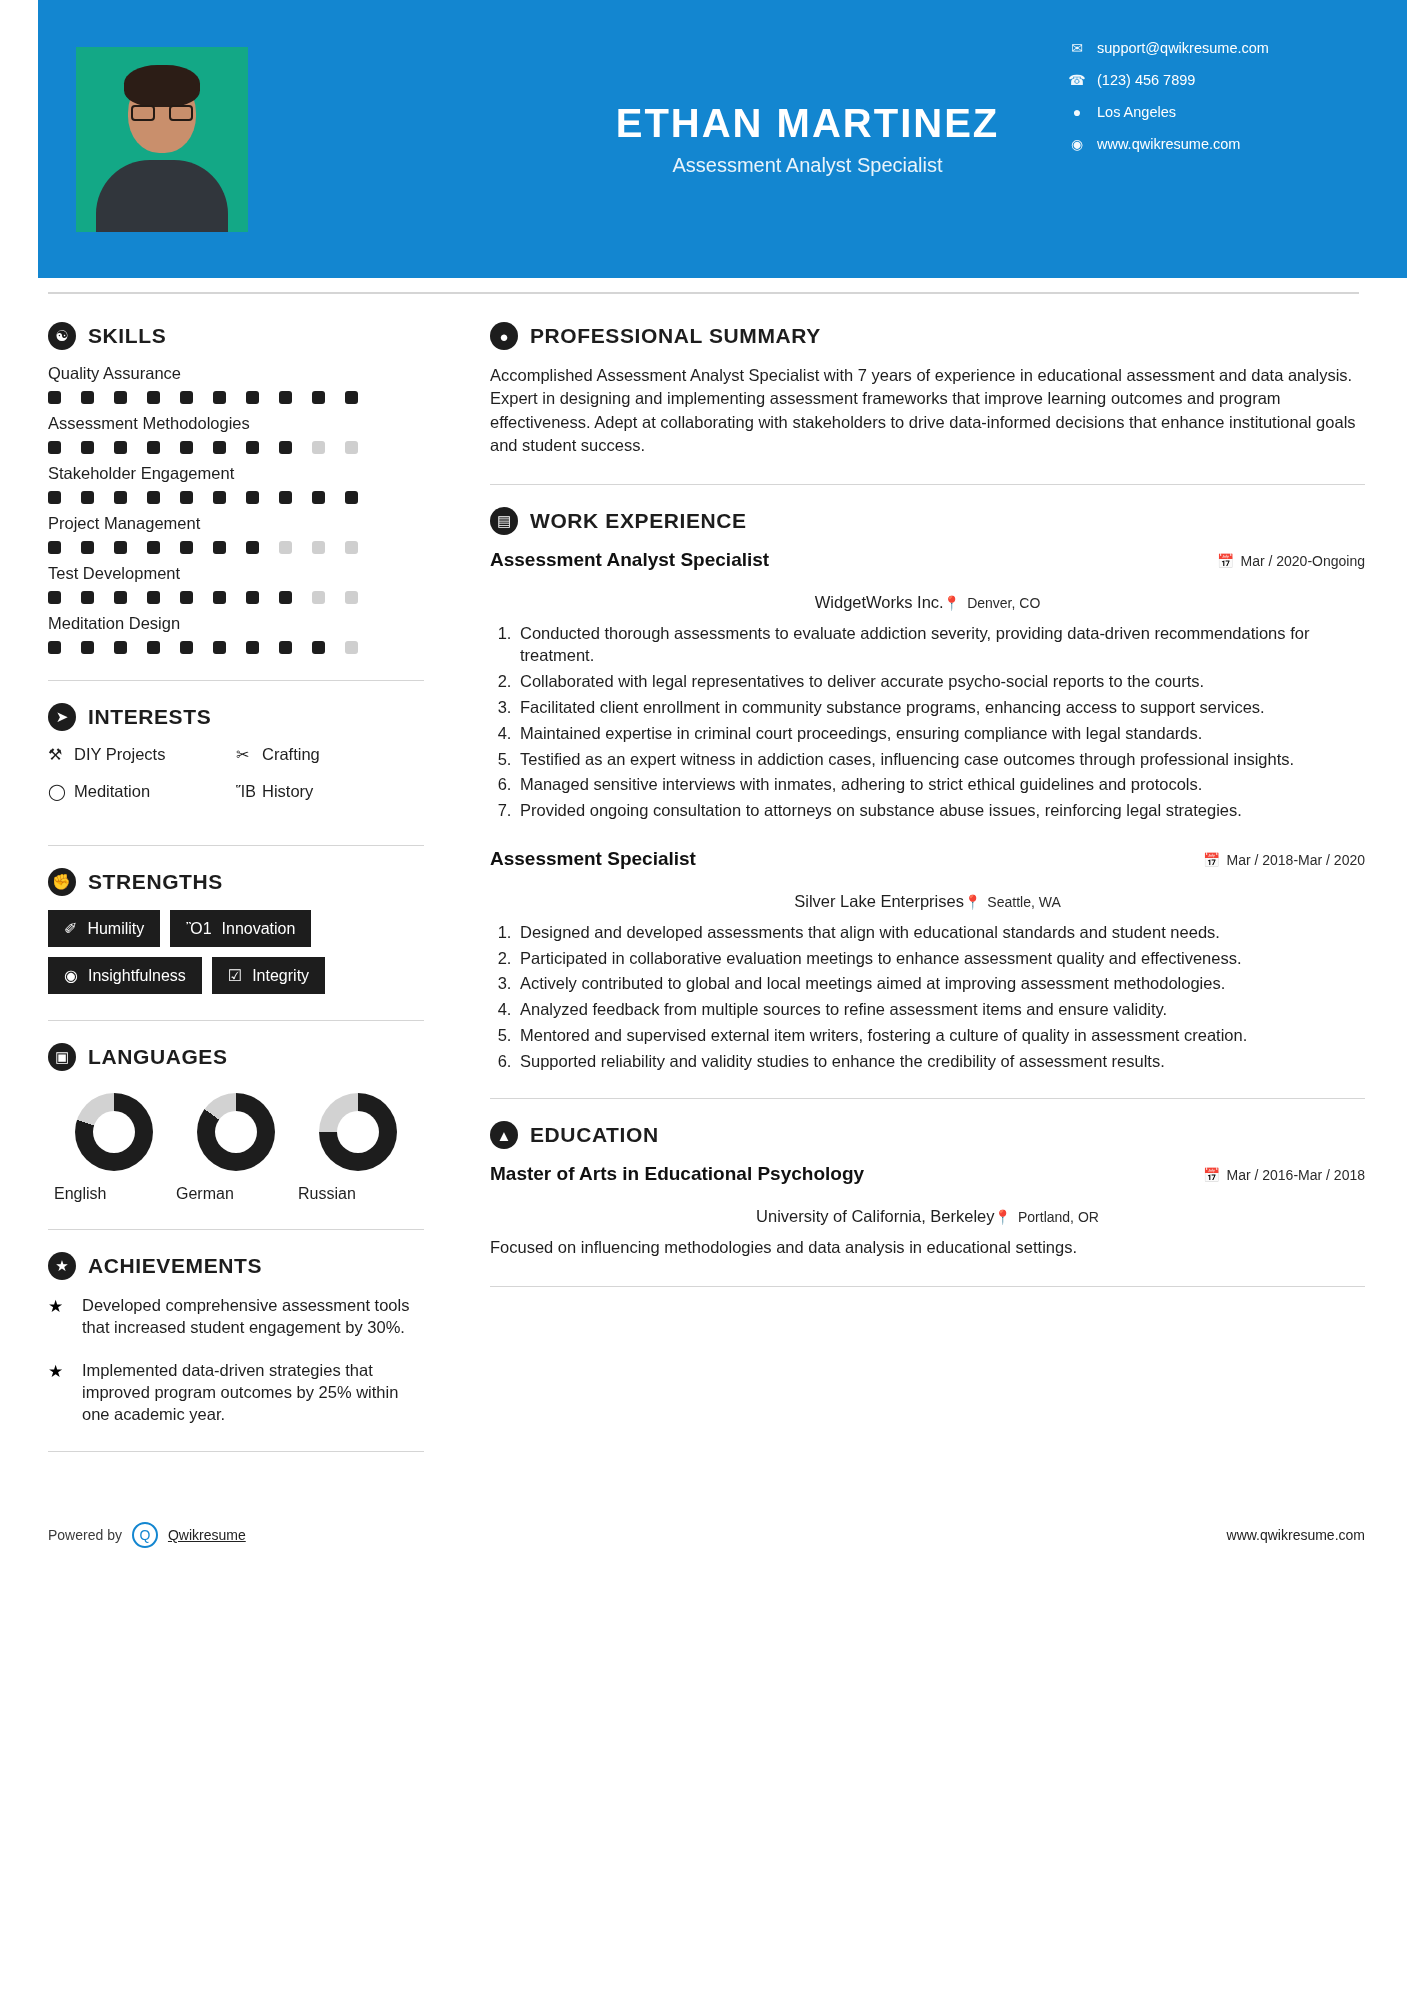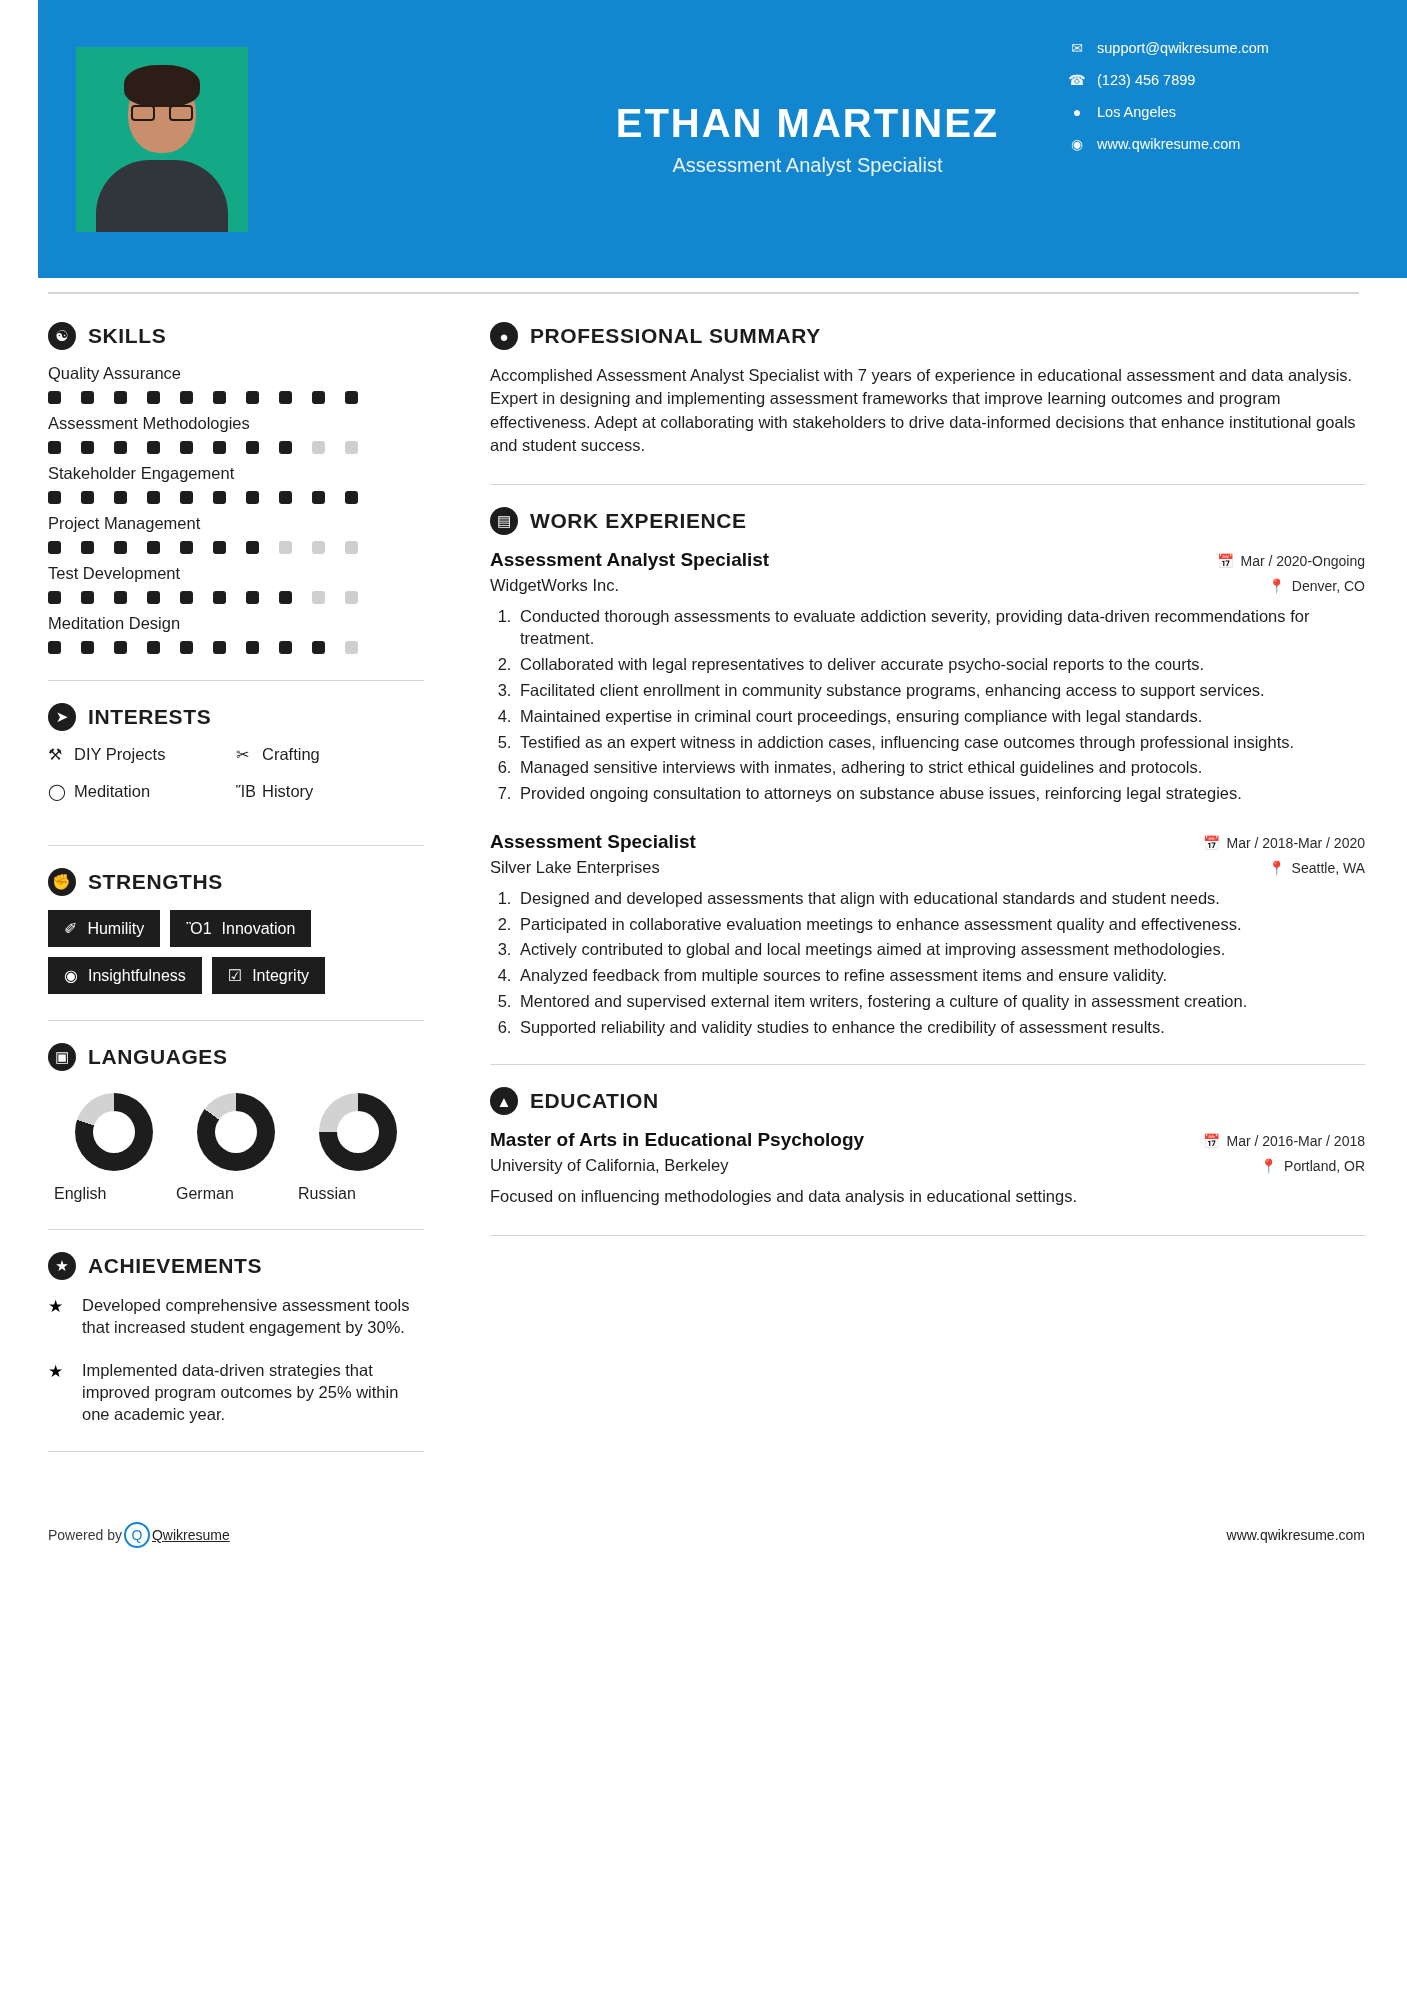--- a/index.html
+++ b/index.html
@@ -213,43 +213,43 @@
   .job-top {
     display: flex;
     align-items: baseline;
     justify-content: space-between;
   }
   .job-title { font-size: 19px; font-weight: bold; color: #111; }
   .job-meta { font-size: 14px; color: #2b2b2b; white-space: nowrap; display:flex; align-items:center; gap:6px;}
   .job-sub {
     display: flex;
     align-items: baseline;
-    justify-content: space-between;
-    margin-top: 5px;
+    justify-content: center;
+    margin-top: 22px;
   }
   .job-company { font-size: 16.5px; color: #1f1f1f; }
   ol.duties { margin: 10px 0 0 26px; }
   ol.duties li {
     font-size: 16.5px;
     line-height: 1.38;
     color: #1f1f1f;
     margin-bottom: 3px;
     padding-left: 4px;
   }
   .edu-desc { font-size: 16.5px; line-height: 1.4; color: #1f1f1f; margin-top: 10px; }
 
   
   .footer {
     display: flex;
     align-items: center;
     justify-content: space-between;
     padding: 24px 42px 22px 48px;
     margin-top: 24px;
   }
-  .footer .left-f { display: flex; align-items: center; gap: 2px; font-size: 14px; color: #3a3a3a; }
+  .footer .left-f { display: flex; align-items: center; gap: 10px; font-size: 14px; color: #3a3a3a; }
   .qlogo {
     width: 26px; height: 26px;
     border-radius: 50%;
     border: 2px solid #1386d0;
     color: #1386d0;
     font-size: 14px;
     display: flex; align-items: center; justify-content: center;
   }
   .footer .brand { text-decoration: underline; color: #222; }
   .footer .url { font-size: 14px; color: #222; }

